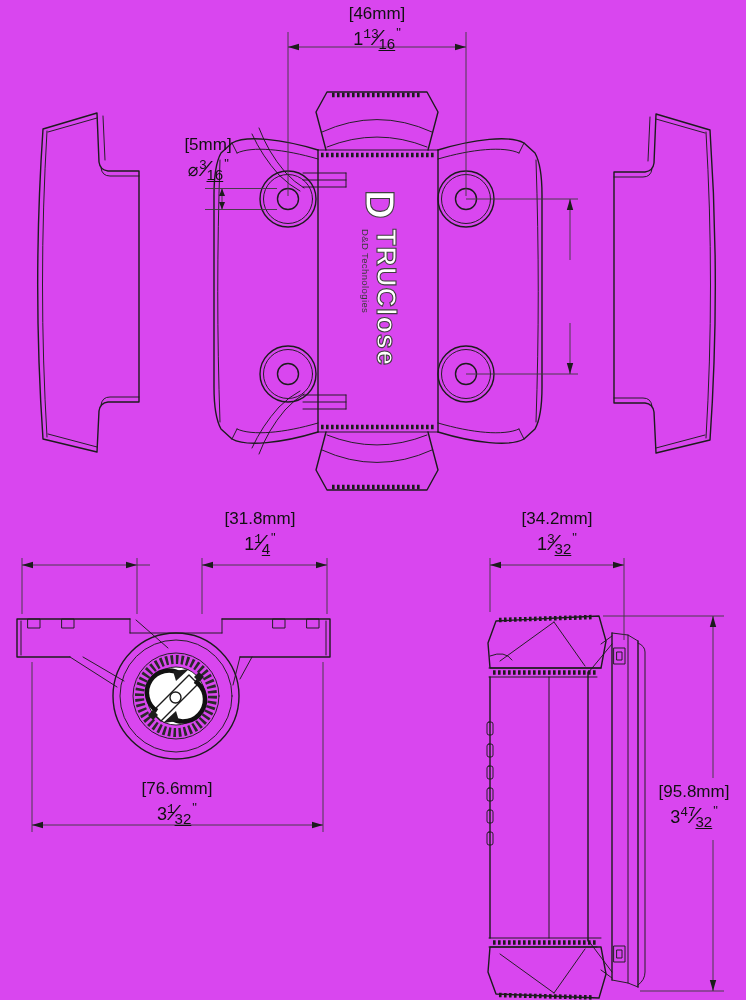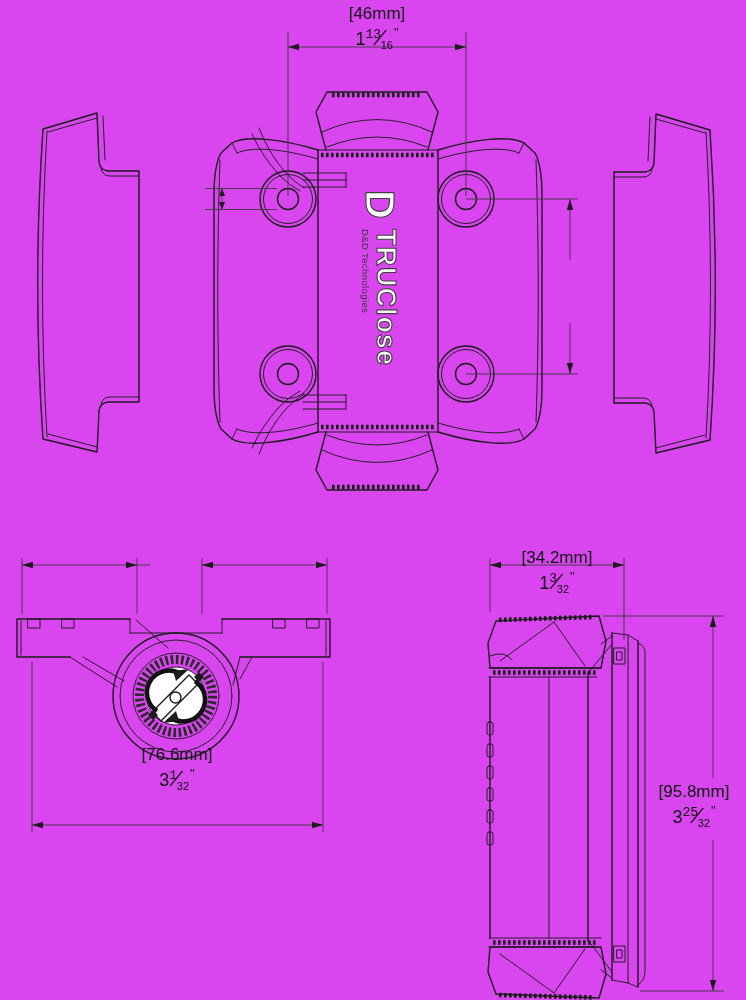--- a/index.html
+++ b/index.html
@@ -17,21 +17,21 @@
   .glyphring { stroke:#2a2a2a; stroke-width:9; stroke-dasharray:2.6 2.6; fill:none; }
   .rotarrow  { stroke:#111; stroke-width:4.5; fill:none; stroke-linecap:butt; }
 
   
   .dim { position:absolute; text-align:center; color:#111; }
   .dim .mm   { font-size:17px; line-height:1.25; white-space:nowrap; }
   .dim .inch { font-size:18px; line-height:1.4; margin-top:-1px; white-space:nowrap; }
   .dim .w  { font-size:18px; }
   .dim .n  { font-size:13px; vertical-align:7px;font-family:Liberation Mono, monospace; }
   .dim .sl { font-size:22px; font-style:italic; margin:0 -2px; }
-  .dim .dn { font-size:11px; vertical-align:-4px; }
+  .dim .dn { font-size:15px; vertical-align:-4px;text-decoration:underline; }
   .dim .u  { font-size:13px; vertical-align:8px; margin-left:1px; }
   .dim .pr { font-size:18px; font-style:italic; margin-right:1px; }
 
   
   .logo { position:absolute; left:262px; top:252px; width:200px; height:76px;
           transform:rotate(90deg); transform-origin:center; }
   .logo-row { display:flex; gap:10px; align-items:flex-start; }
   .logo-d { font-size:40px; font-weight:bold; line-height:1; color:#8a8a8a; }
   .logo-texts { display:flex; flex-direction:column; }
   .logo-product { font-size:27px; font-weight:bold; letter-spacing:1px; line-height:1.05; color:#8a8a8a; }
@@ -266,37 +266,45 @@
     <polygon class="arr" points="713,616 709.8,627 716.2,627"></polygon>
     <polygon class="arr" points="713,991 709.8,980 716.2,980"></polygon>
   </g>
 </svg>
 
 <div class="dim" style="left:310px; top:3px; width:134px;">
   <div class="mm">[46mm]</div>
   <div class="inch"><span class="w">1</span><span class="n">13</span><span class="sl">⁄</span><span class="dn">16</span><span class="u">"</span></div>
 </div>
 
-
-
-
-
-<div class="dim" style="left:497px; top:508px; width:120px;margin-top:39px;">
+<div class="dim" style="left:156px; top:134px; width:104px;">
+  <div class="mm">[5mm]</div>
+  <div class="inch"><span class="pr">⌀</span><span class="w"></span><span class="n">3</span><span class="sl">⁄</span><span class="dn">16</span><span class="u">"</span></div>
+</div>
+
+
+
+<div class="dim" style="left:200px; top:508px; width:120px;">
+  <div class="mm">[31.8mm]</div>
+  <div class="inch"><span class="w">1</span><span class="n">1</span><span class="sl">⁄</span><span class="dn">4</span><span class="u">"</span></div>
+</div>
+
+<div class="dim" style="left:497px; top:508px; width:120px;">
   <div class="mm">[34.2mm]</div>
   <div class="inch"><span class="w">1</span><span class="n">3</span><span class="sl">⁄</span><span class="dn">32</span><span class="u">"</span></div>
 </div>
 
-<div class="dim" style="left:112px; top:744px; width:130px;">
+<div class="dim" style="left:112px; top:778px; width:130px;">
   <div class="mm">[76.6mm]</div>
   <div class="inch"><span class="w">3</span><span class="n">1</span><span class="sl">⁄</span><span class="dn">32</span><span class="u">"</span></div>
 </div>
 
 <div class="dim" style="left:634px; top:781px; width:120px;">
   <div class="mm">[95.8mm]</div>
-  <div class="inch"><span class="w">3</span><span class="n">25</span><span class="sl">⁄</span><span class="dn">32</span><span class="u">"</span></div>
+  <div class="inch"><span class="w">3</span><span class="n">47</span><span class="sl">⁄</span><span class="dn">32</span><span class="u">"</span></div>
 </div>
 
 <div class="logo">
   <div class="logo-row">
     <span class="logo-d">D</span>
     <span class="logo-texts">
       <span class="logo-product">TRUClose</span>
       <span class="logo-company">D&amp;D Technologies</span>
     </span>
   </div>

